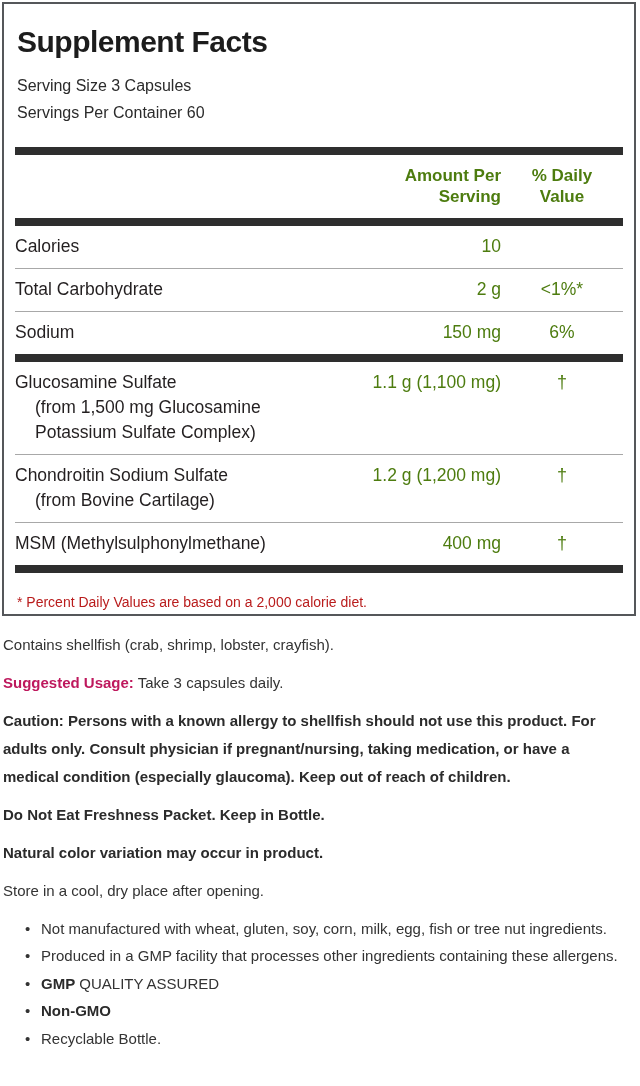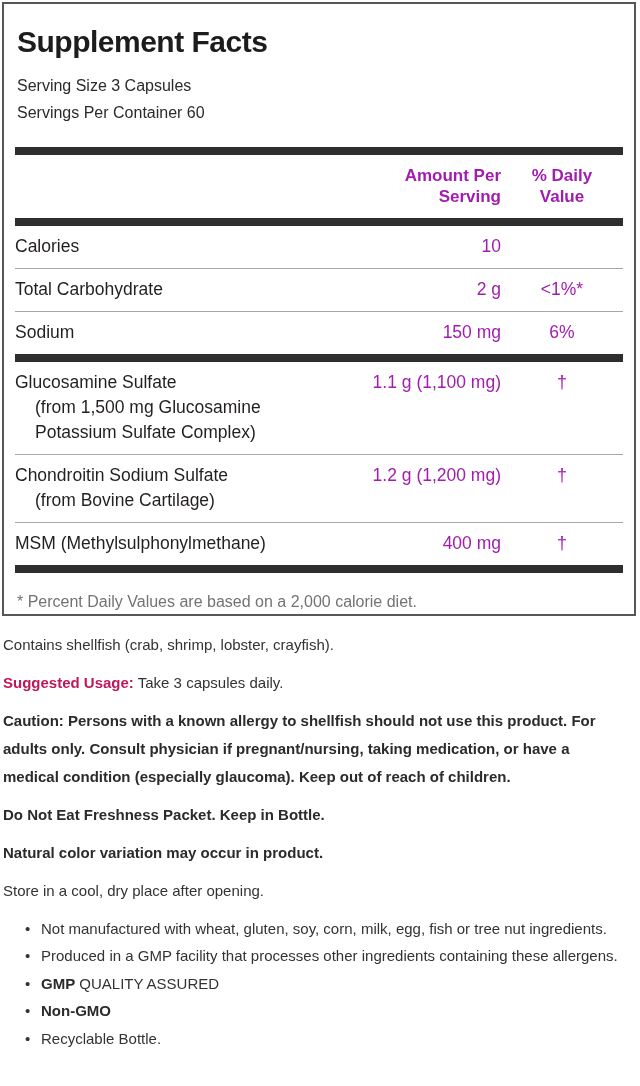--- a/index.html
+++ b/index.html
@@ -28,24 +28,24 @@
   .hrow{display:flex;align-items:flex-end;padding:10px 0 11px 0;}
   .cell-name{flex:1;}
   .cell-amount{width:130px;text-align:right;}
   .cell-dv{width:122px;text-align:center;}
   .hlabel{font-weight:bold;font-size:17px;line-height:21px;color:#1c1c1c;}
   .hdv-inner{display:inline-block;max-width:80px;}
   .nrow{display:flex;padding:8px 0 9px 0;font-size:17.5px;line-height:25px;}
   .nrow + .nrow{border-top:1px solid #a8a8a8;}
   .nname{color:#231f20;}
   .nsub{padding-left:20px;color:#231f20;}
-  .cell-amount,.cell-dv{color:#a21caf;}
+  .cell-amount,.cell-dv{color:#4d7c0f;}
   .dagger{font-size:18px;}
   .footnotes{padding:6px 2px 0 2px;}
-  .footnote{font-size:16px;color:#737373;margin:13px 0 9px 0;line-height:20px;}
+  .footnote{font-size:14px;color:#b91c1c;margin:13px 0 9px 0;line-height:20px;}
   
   .info{margin:15px 6px 0 3px;width:624px;font-size:15px;line-height:28px;color:#333;}
   .para{margin:0 0 10px 0;}
   .para .lead{font-weight:bold;color:#be185d;}
   .para.bold{font-weight:bold;color:#2b2b2b;}
   .bullet-list{list-style:none;margin:6px 0 0 0;padding:0 0 0 22px;}
   .bullet-item{display:flex;line-height:27.4px;white-space:nowrap;}
   .dot{width:16px;flex:0 0 16px;}
   .btext .lead{font-weight:bold;color:#2b2b2b;}
 </style>

